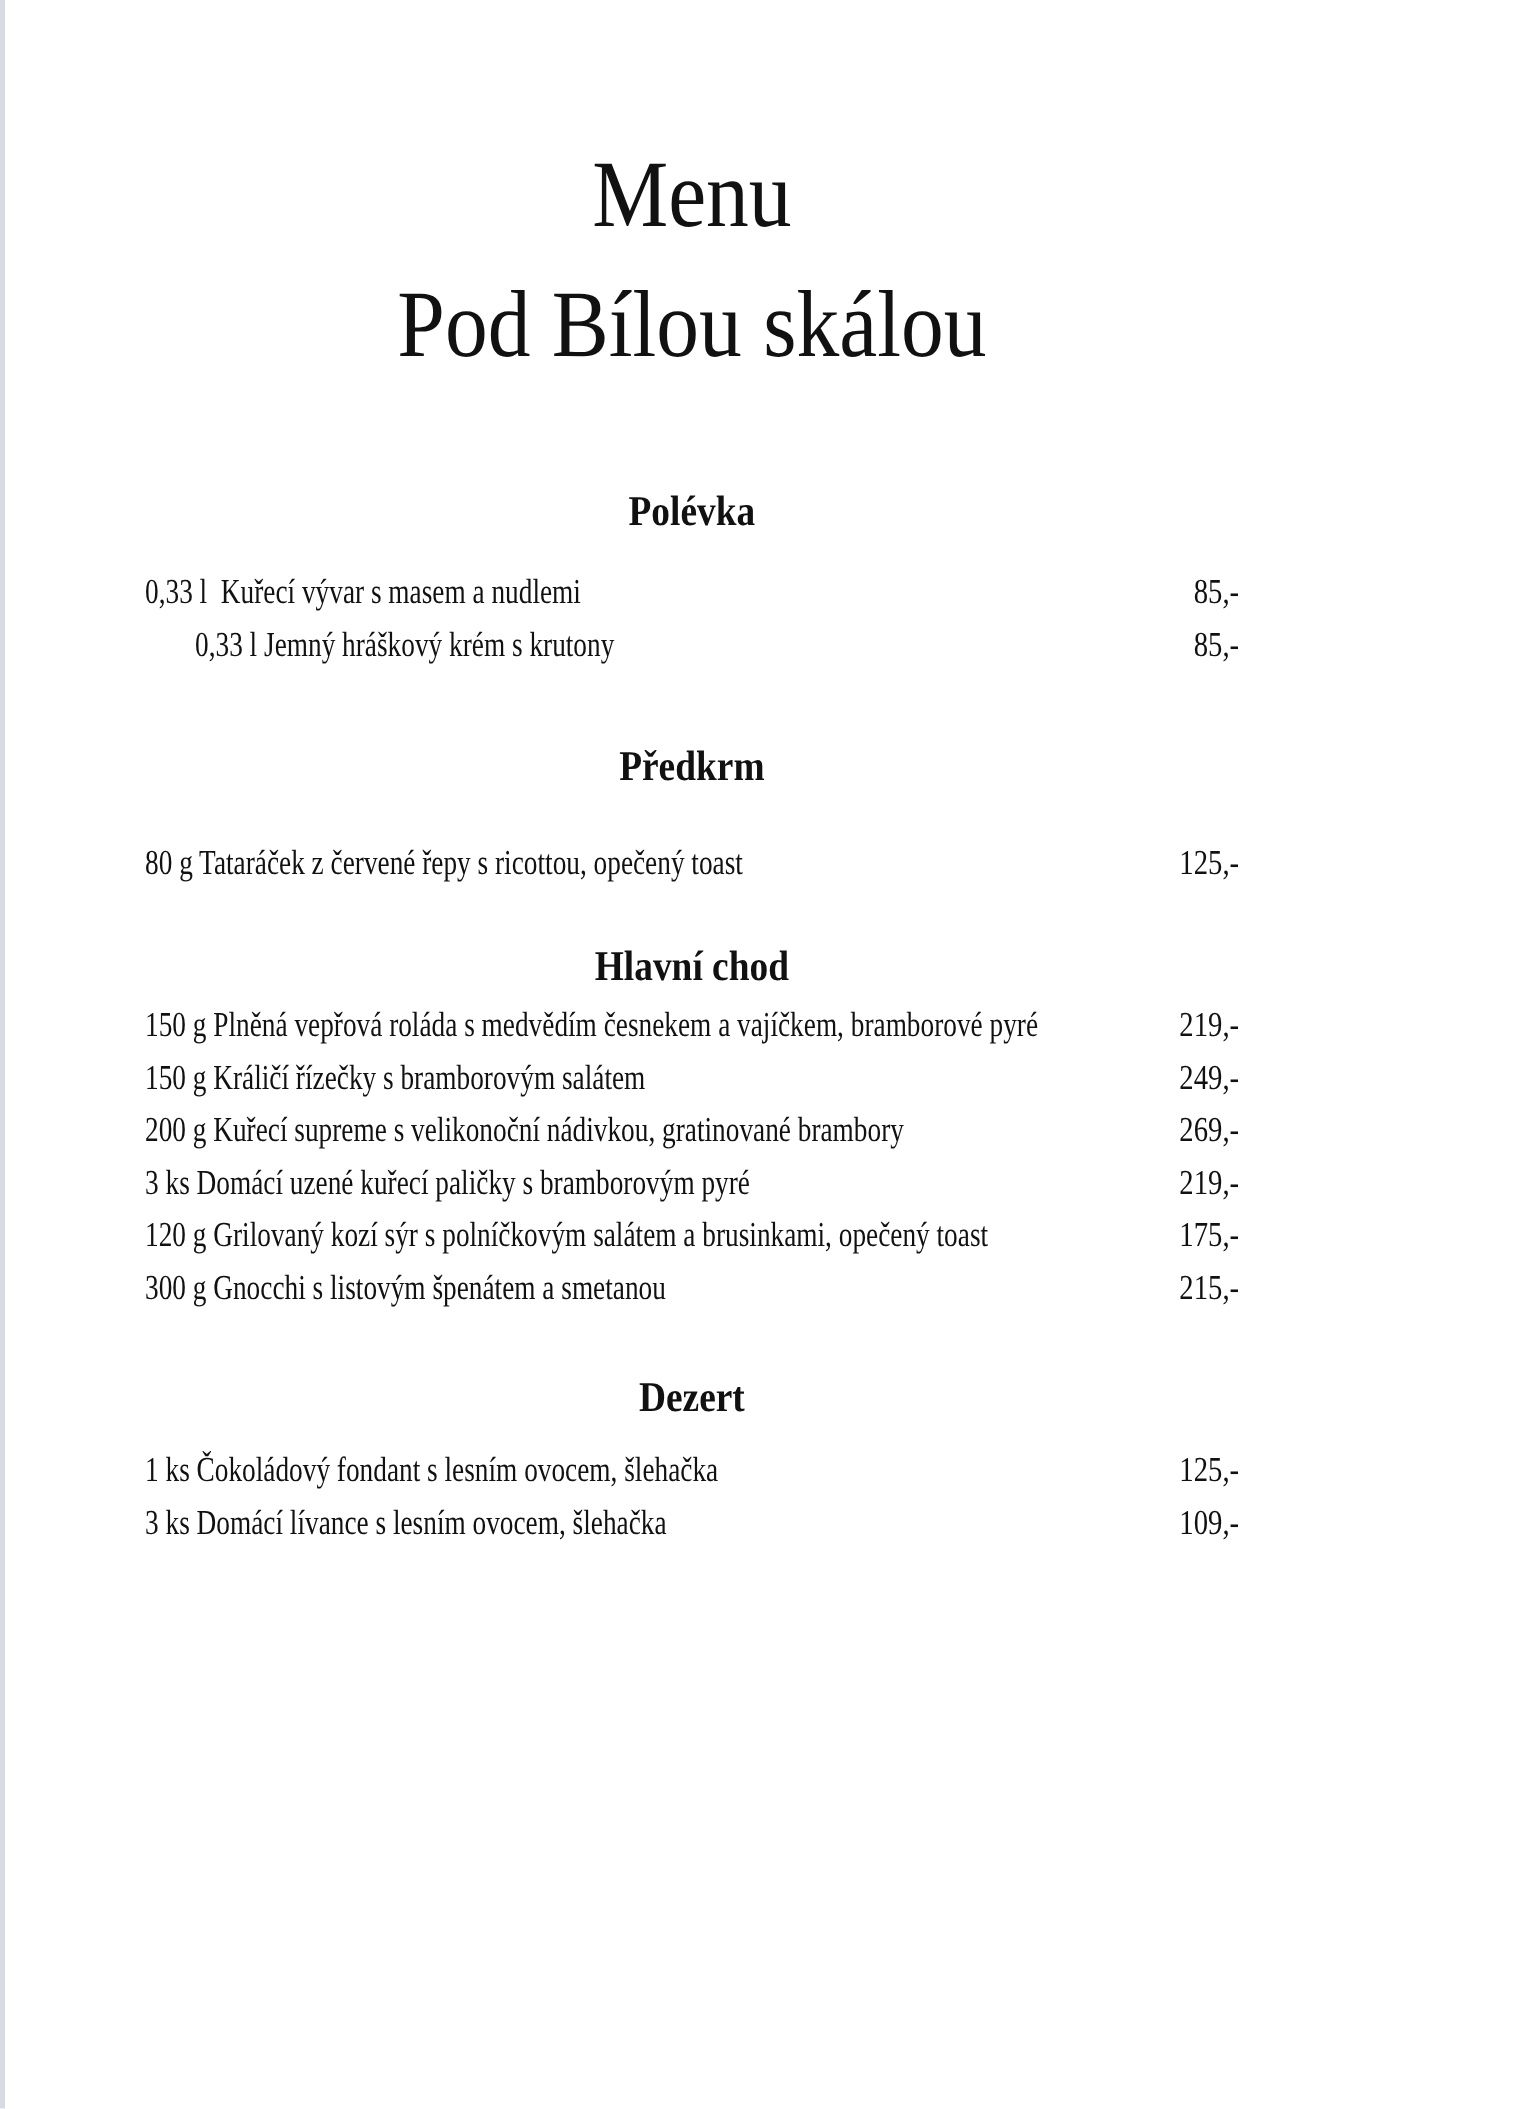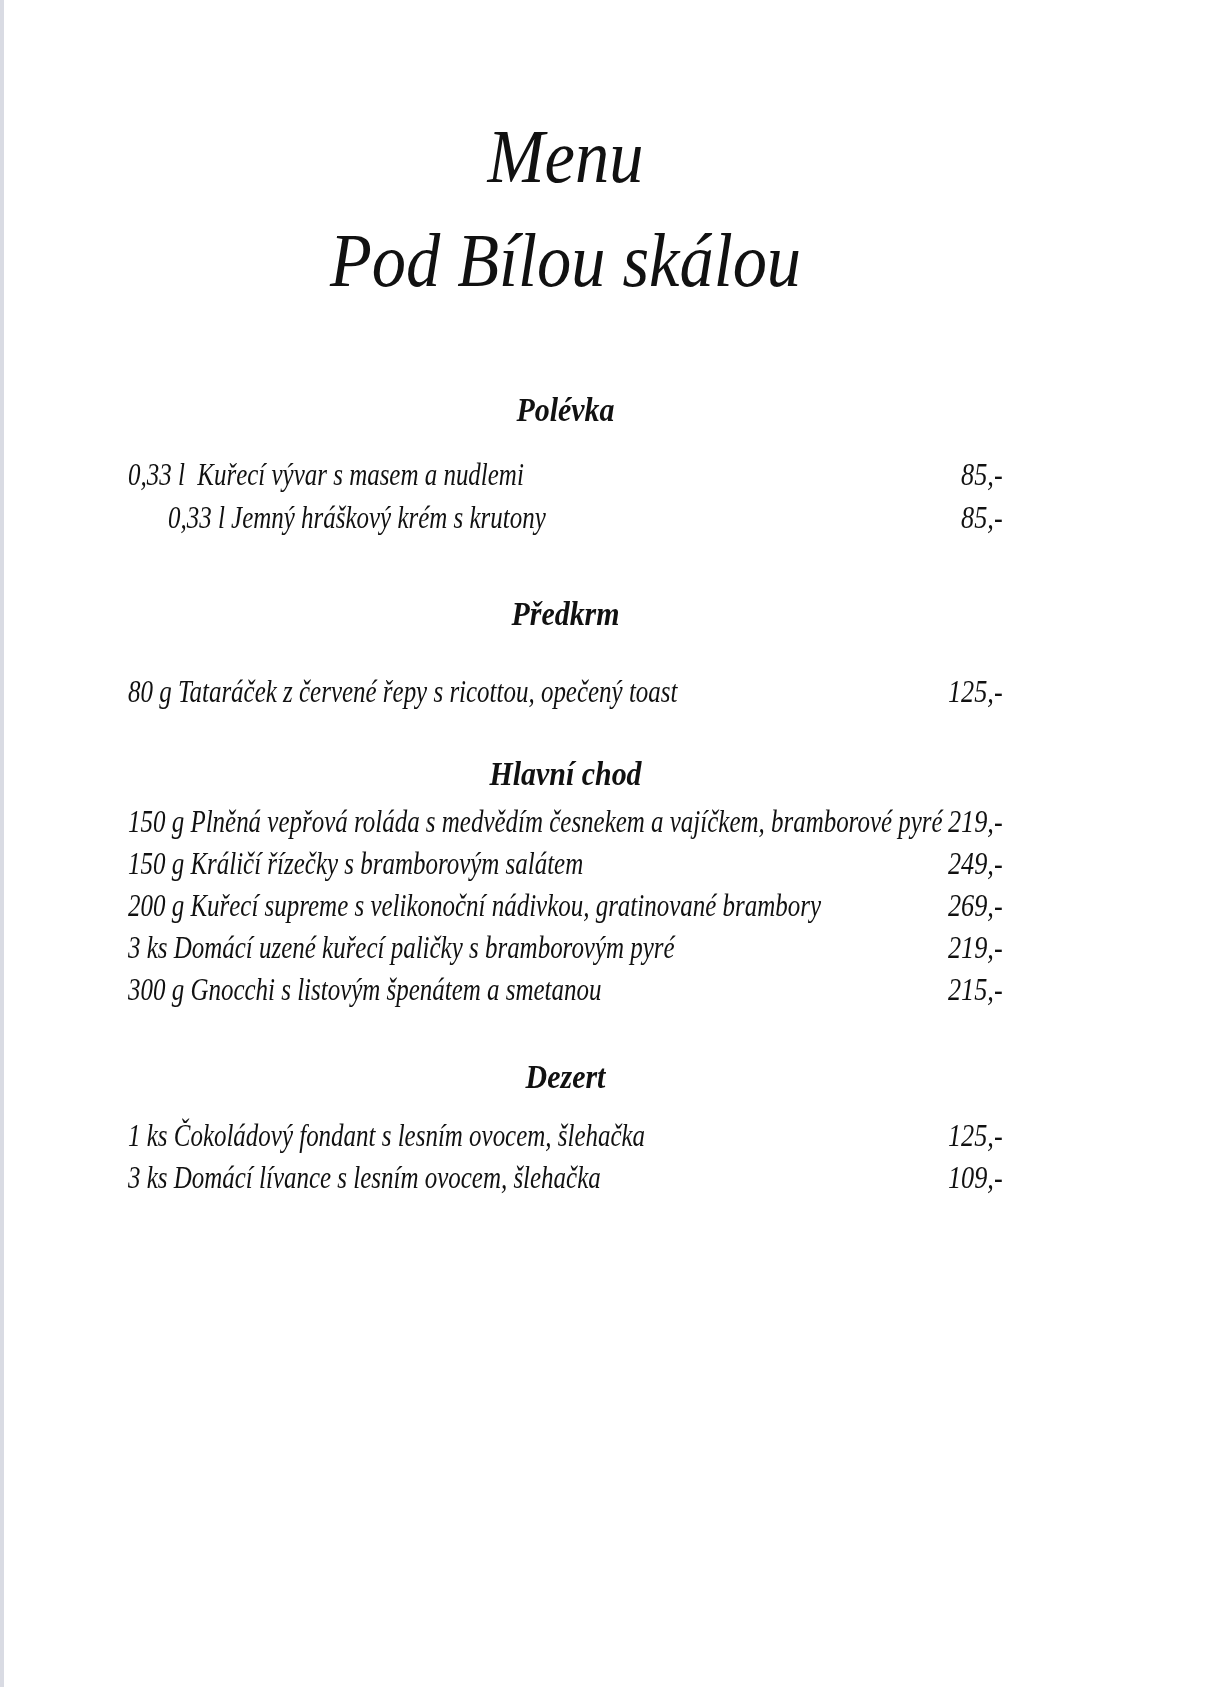--- a/index.html
+++ b/index.html
@@ -9,42 +9,41 @@
     background:#ffffff;
     overflow:hidden;
     font-family:"Liberation Serif","DejaVu Serif",serif;
     color:#111111;
   }
   .page-edge{
     position:absolute;left:0;top:0;width:4px;height:100%;
     background:#d9dbe3;
   }
   .content{
-    position:absolute;left:128px;top:0;width:875px;
-    font-style:italic;
+    position:absolute;left:116px;top:0;width:875px;
   }
   .title-line{
     margin:0;text-align:center;font-weight:normal;
     font-size:76px;line-height:1;
     transform:scaleX(0.9);
   }
   .title-line.first{padding-top:118px;}
   .title-line.second{margin-top:28px;}
   h2.section-heading{
     font-size:34px;line-height:1.2;font-weight:bold;
     text-align:center;margin:0;
     transform:scaleX(0.88);
   }
   .h-polevka{margin-top:92px !important;}
   .h-predkrm{margin-top:62px !important;}
   .h-hlavni{margin-top:48px !important;}
   .h-dezert{margin-top:53px !important;}
   .section .row{
     position:relative;height:30px;margin-top:12px;
-    font-size:32px;
+    font-size:28px;
   }
   .section .row.first{margin-top:22px;}
   .sec-polevka .row.first{margin-top:28px;}
   .sec-polevka .row+.row{margin-top:13px;margin-left:40px;}
   .sec-predkrm .row.first{margin-top:41px;}
   .item-text{
     position:absolute;left:0;top:0;line-height:30px;
     white-space:pre;
     transform:scaleX(0.78);transform-origin:0 50%;
   }
@@ -104,20 +103,24 @@
       </div>
       <div class="row">
         <span class="item-text">200 g Kuřecí supreme s velikonoční nádivkou, gratinované brambory</span>
         <span class="item-price">269,-</span>
       </div>
       <div class="row">
         <span class="item-text">3 ks Domácí uzené kuřecí paličky s bramborovým pyré</span>
         <span class="item-price">219,-</span>
       </div>
       <div class="row">
+        <span class="item-text">120 g Grilovaný kozí sýr s polníčkovým salátem a brusinkami, opečený toast</span>
+        <span class="item-price">175,-</span>
+      </div>
+      <div class="row">
         <span class="item-text">300 g Gnocchi s listovým špenátem a smetanou</span>
         <span class="item-price">215,-</span>
       </div>
     </section>
 
     <section class="section sec-dezert">
       <h2 class="section-heading h-dezert">Dezert</h2>
       <div class="row first">
         <span class="item-text">1 ks Čokoládový fondant s lesním ovocem, šlehačka</span>
         <span class="item-price">125,-</span>

